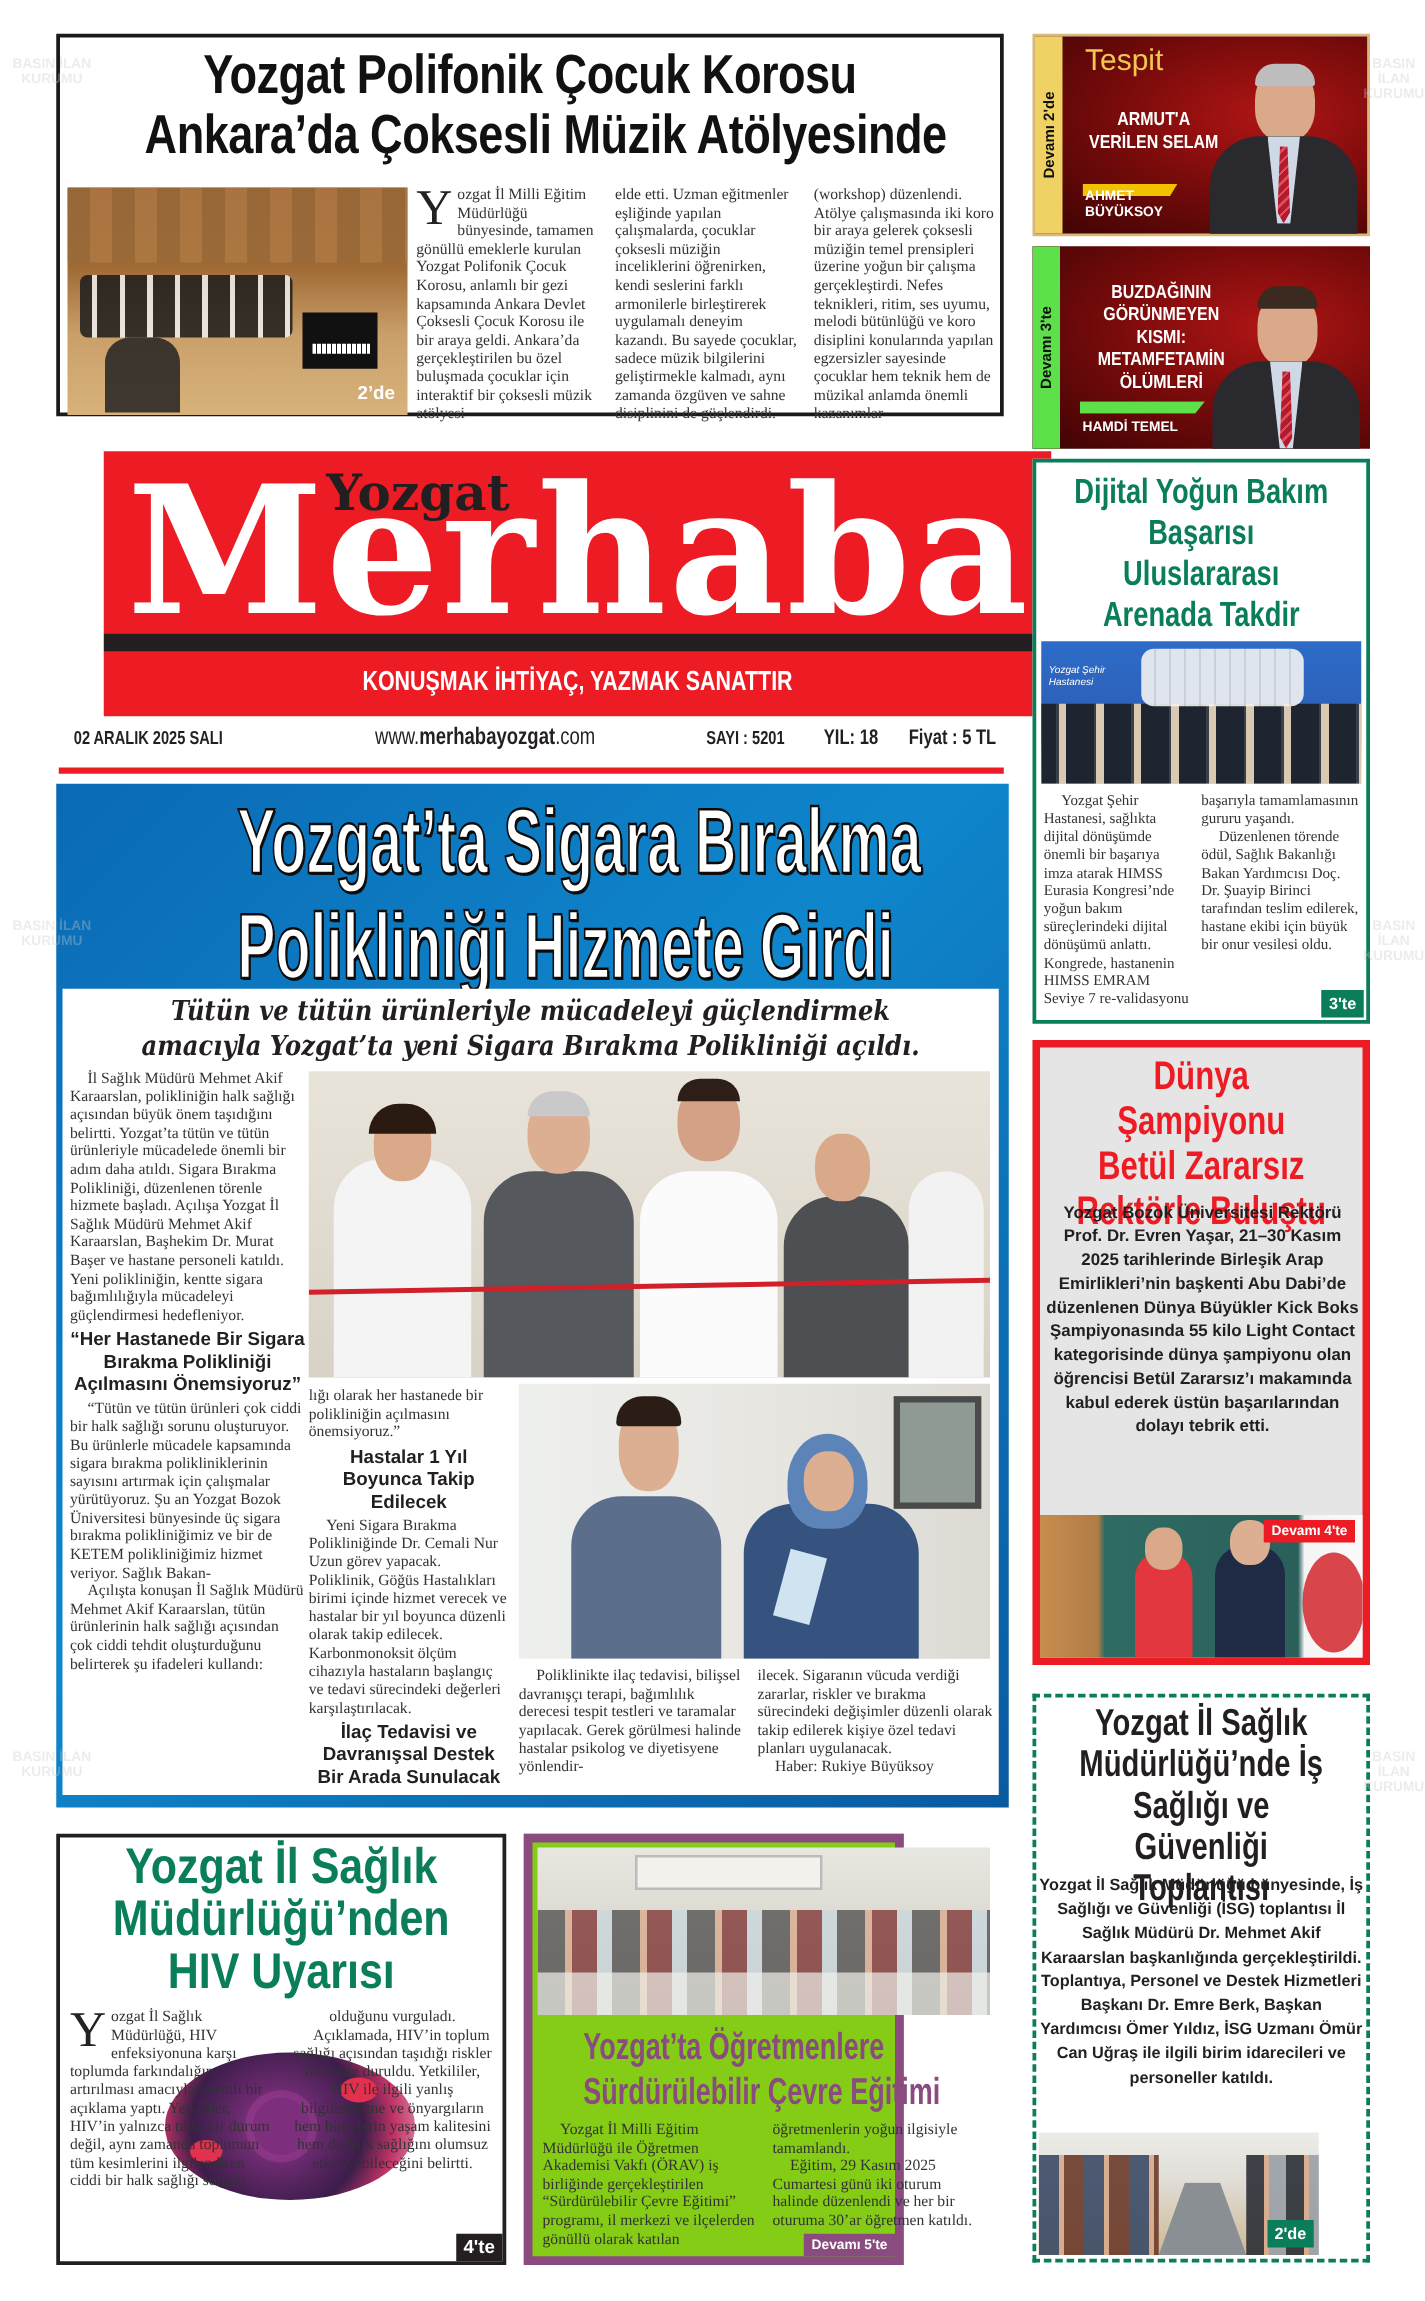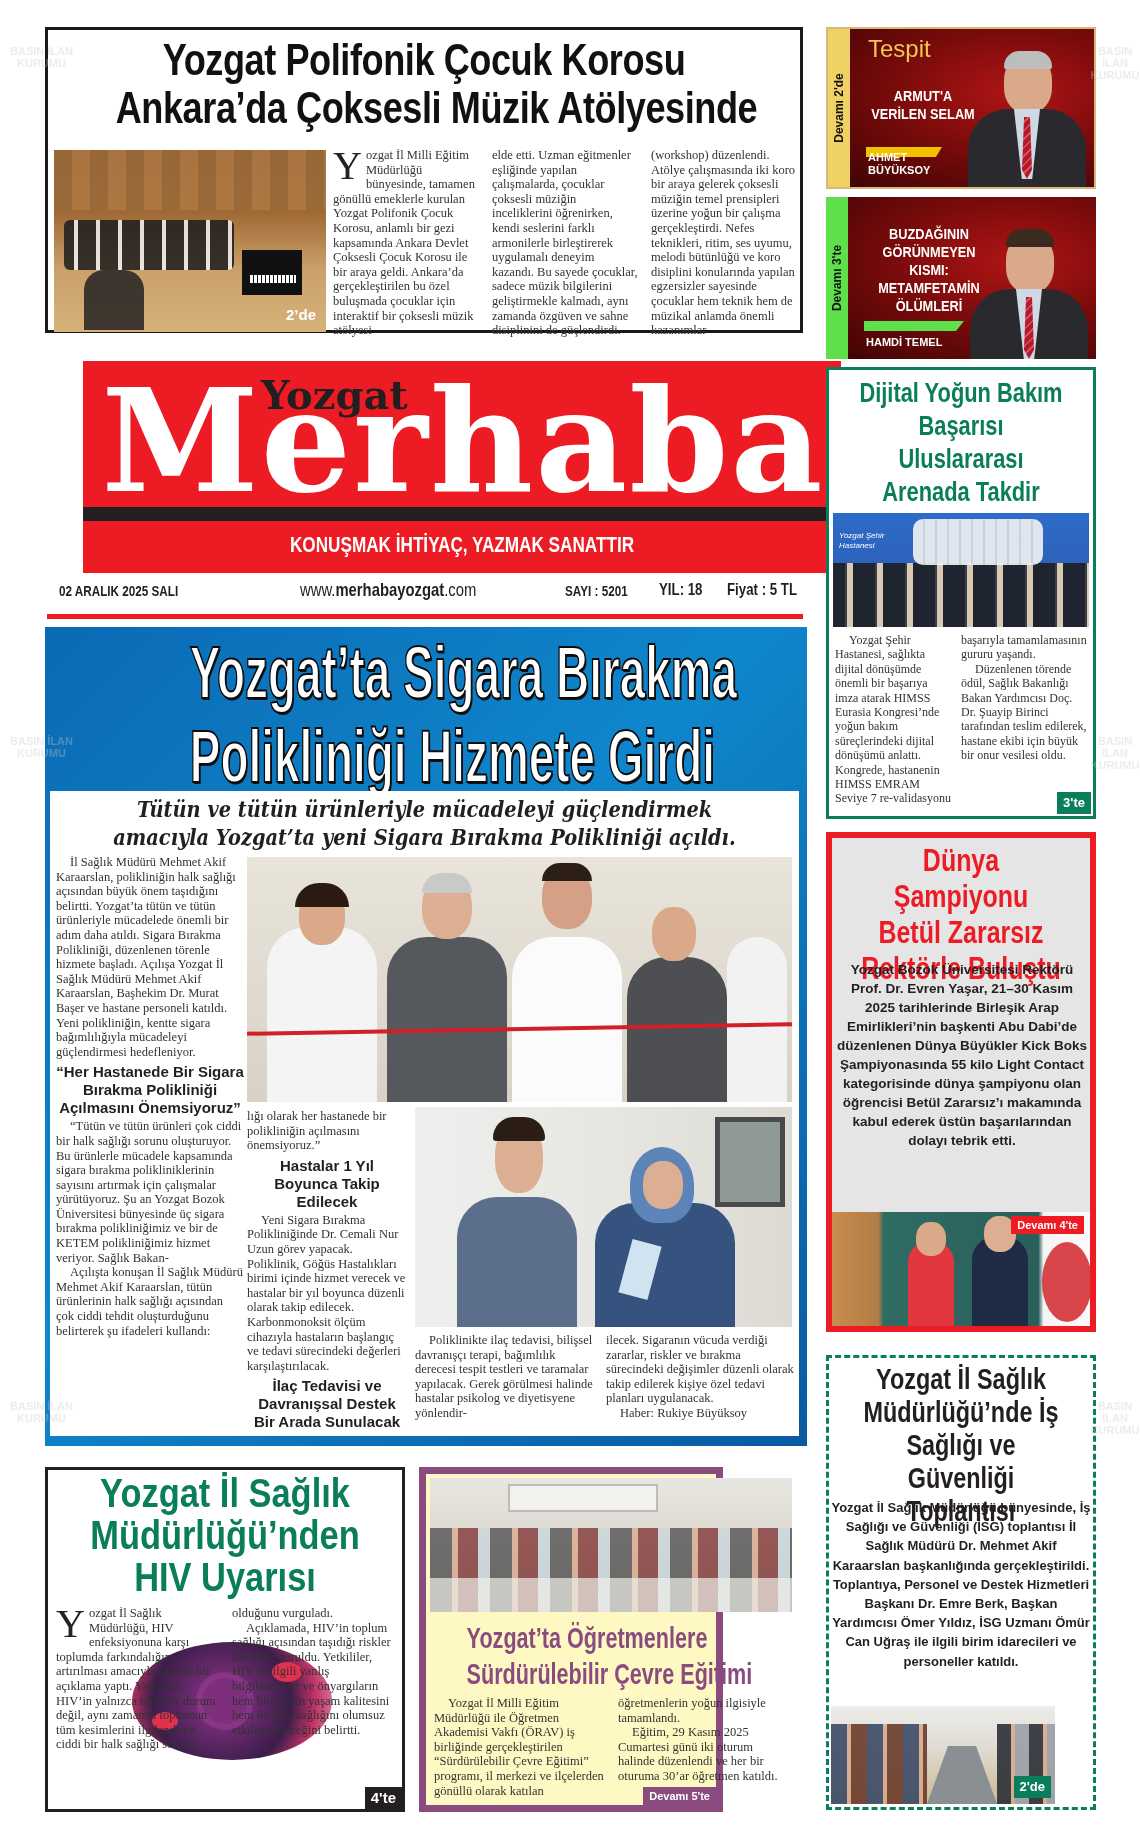--- a/index.html
+++ b/index.html
@@ -58,21 +58,21 @@
   #champ-story { left: 826px; top: 832px; width: 270px; height: 500px; border: 6px solid #ed1c24; background: #e5e5e5; }
   #champ-story .headline { position: absolute; left: 0; top: 4px; width: 100%; text-align: center; font-family: "Liberation Sans", sans-serif; font-weight: bold; font-size: 32px; line-height: 36px; color: #ed1c24; transform: scaleX(0.78); }
   #champ-story .body { position: absolute; left: 4px; top: 122px; width: 252px; text-align: center; font-family: "Liberation Sans", sans-serif; font-weight: bold; font-size: 13.5px; line-height: 19px; color: #231f20; }
   #isg-story { left: 826px; top: 1355px; width: 270px; height: 455px; border: 3px dashed #0a7d5a; background: #fff; }
   #isg-story .headline { position: absolute; left: 0; top: 4px; width: 100%; text-align: center; font-family: "Liberation Sans", sans-serif; font-weight: bold; font-size: 30px; line-height: 33px; color: #231f20; transform: scaleX(0.78); }
   #isg-story .body { position: absolute; left: 2px; top: 140px; width: 260px; text-align: center; font-family: "Liberation Sans", sans-serif; font-weight: bold; font-size: 13px; line-height: 19.2px; color: #231f20; }
 
   
   #hiv-story { left: 45px; top: 1467px; width: 360px; height: 345px; border: 3px solid #231f20; background: #fff; }
   #hiv-story .headline { position: absolute; left: 0; top: 2px; width: 100%; text-align: center; font-family: "Liberation Sans", sans-serif; font-weight: bold; font-size: 40px; line-height: 42px; color: #0a7d5a; transform: scaleX(0.86); }
-  #edu-story { left: 419px; top: 1467px; width: 304px; height: 345px; border: 7px solid #8a4b7f; background: #fef9c3; }
+  #edu-story { left: 419px; top: 1467px; width: 304px; height: 345px; border: 7px solid #8a4b7f; background: #84cc16; }
   #edu-story .headline { position: absolute; left: 0; top: 146px; width: 100%; text-align: center; font-family: "Liberation Sans", sans-serif; font-weight: bold; font-size: 30px; line-height: 36px; color: #8a4b7f; transform: scaleX(0.72); white-space: nowrap; }
 </style>
 </head>
 <body>
 
 <div id="top-story" class="abs">
   <div class="headline cond">
     <div>Yozgat Polifonik Çocuk Korosu</div>
     <div>Ankara’da Çoksesli Müzik Atölyesinde</div>
   </div>
@@ -247,21 +247,21 @@
 <div id="hiv-story" class="abs">
   <div class="headline">Yozgat İl Sağlık Müdürlüğü’nden HIV Uyarısı</div>
   <div class="abs" style="left:84px;top:172px;width:200px;height:118px;border-radius:50%;background:radial-gradient(circle at 45% 50%,#9b3c8e 0%,#6b2a6f 25%,#3b1d4a 55%,#c23366 75%,#e4a0c0 100%);">
     <div style="position:absolute;left:70px;top:36px;width:46px;height:46px;border-radius:50%;background:#7d2f7d;box-shadow:0 0 0 6px rgba(160,60,150,.5);"></div>
     <div style="position:absolute;left:140px;top:20px;width:30px;height:20px;border-radius:50%;background:#e2314f;"></div>
     <div style="position:absolute;left:20px;top:70px;width:26px;height:18px;border-radius:50%;background:#e2314f;"></div>
   </div>
   <div class="abs serif-body" style="left:8px;top:136px;width:162px;">
     <span class="dropcap">Y</span><span>ozgat İl Sağlık Müdürlüğü, HIV enfeksiyonuna karşı toplumda farkındalığın artırılması amacıyla önemli bir açıklama yaptı. Yetkililer, HIV’in yalnızca tıbbi bir durum değil, aynı zamanda toplumun tüm kesimlerini ilgilendiren ciddi bir halk sağlığı sorunu</span>
   </div>
-  <div class="abs serif-body" style="left:184px;top:136px;width:164px;">
+  <div class="abs serif-body" style="left:184px;top:136px;width:164px;text-align:center;">
     <p>olduğunu vurguladı.</p>
     <p class="indent">Açıklamada, HIV’in toplum sağlığı açısından taşıdığı riskler üzerinde duruldu. Yetkililer, HIV ile ilgili yanlış bilgilendirme ve önyargıların hem bireylerin yaşam kalitesini hem de halk sağlığını olumsuz etkileyebileceğini belirtti.</p>
   </div>
   <div class="badge" style="right:0;bottom:0;background:#231f20;font-size:15px;">4'te</div>
 </div>
 
 <div id="edu-story" class="abs">
   <div class="photo" style="left:4px;top:4px;width:362px;height:134px;background:linear-gradient(180deg,#e8e6e0 0%,#dedbd3 40%,#c7c2b8 100%);">
     <div style="position:absolute;left:78px;top:6px;width:150px;height:28px;background:#f3f1ec;border:2px solid #bbb;"></div>
     <div style="position:absolute;left:0;top:50px;width:362px;height:84px;background:repeating-linear-gradient(90deg,#4a4a4a 0 22px,#d9a98a 22px 28px,#7b2d2d 28px 48px,#c9d6dc 48px 60px);opacity:.75;"></div>

